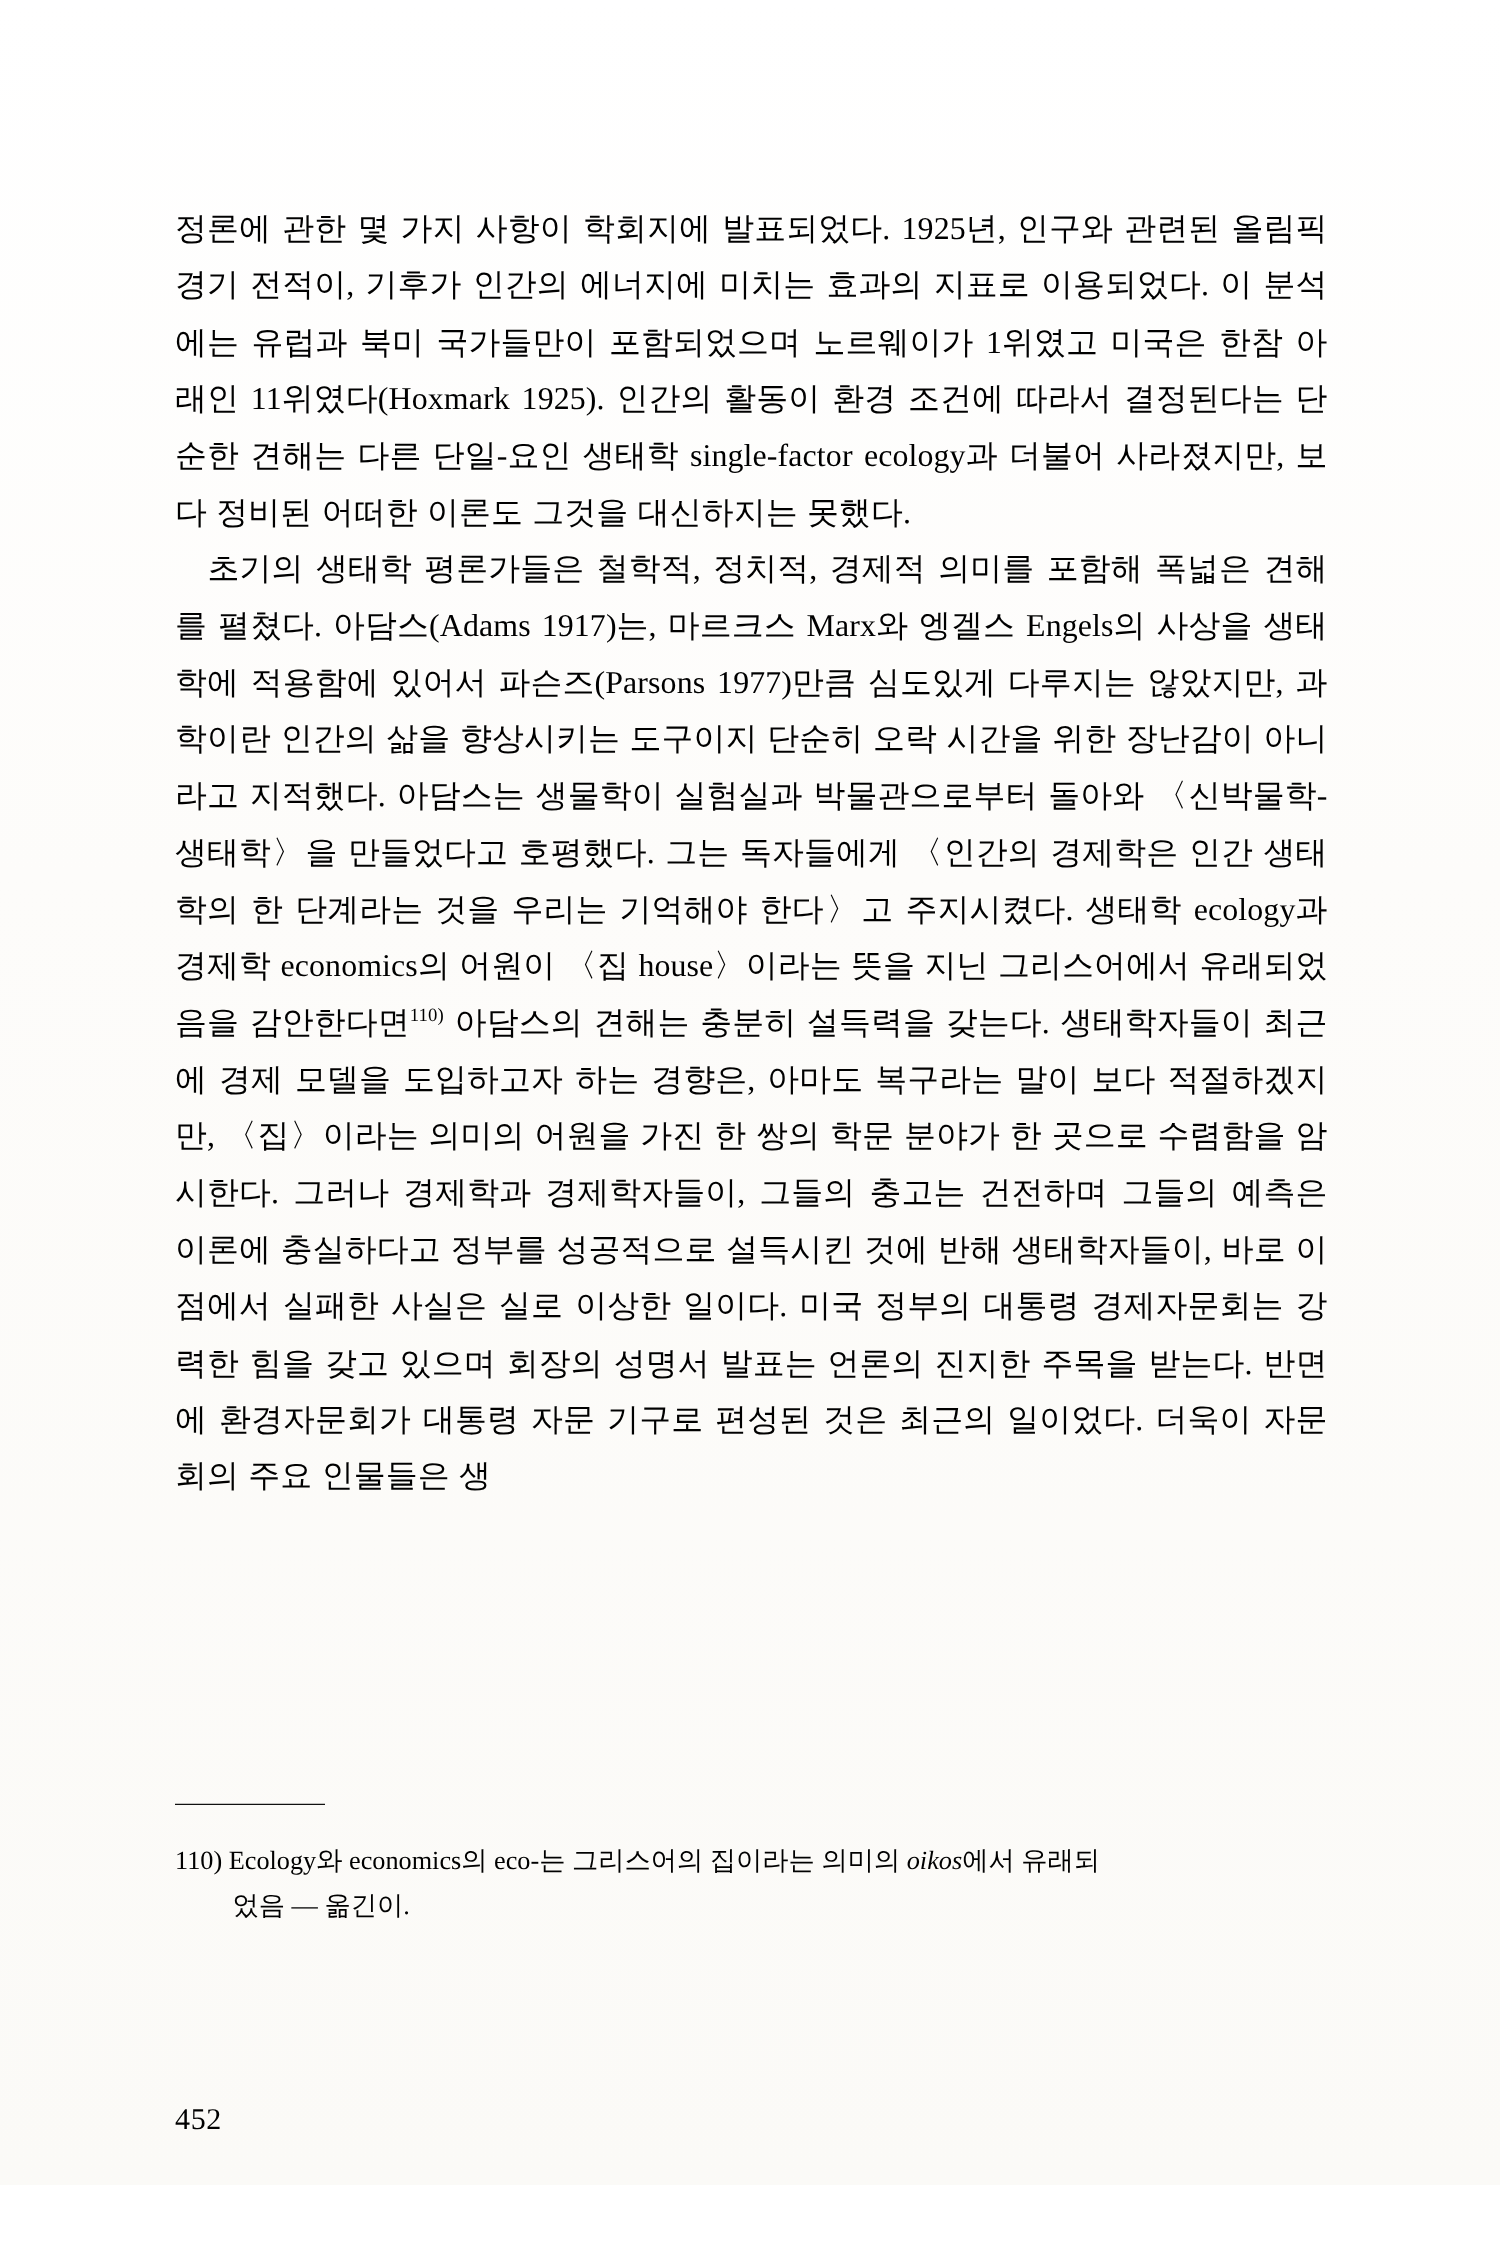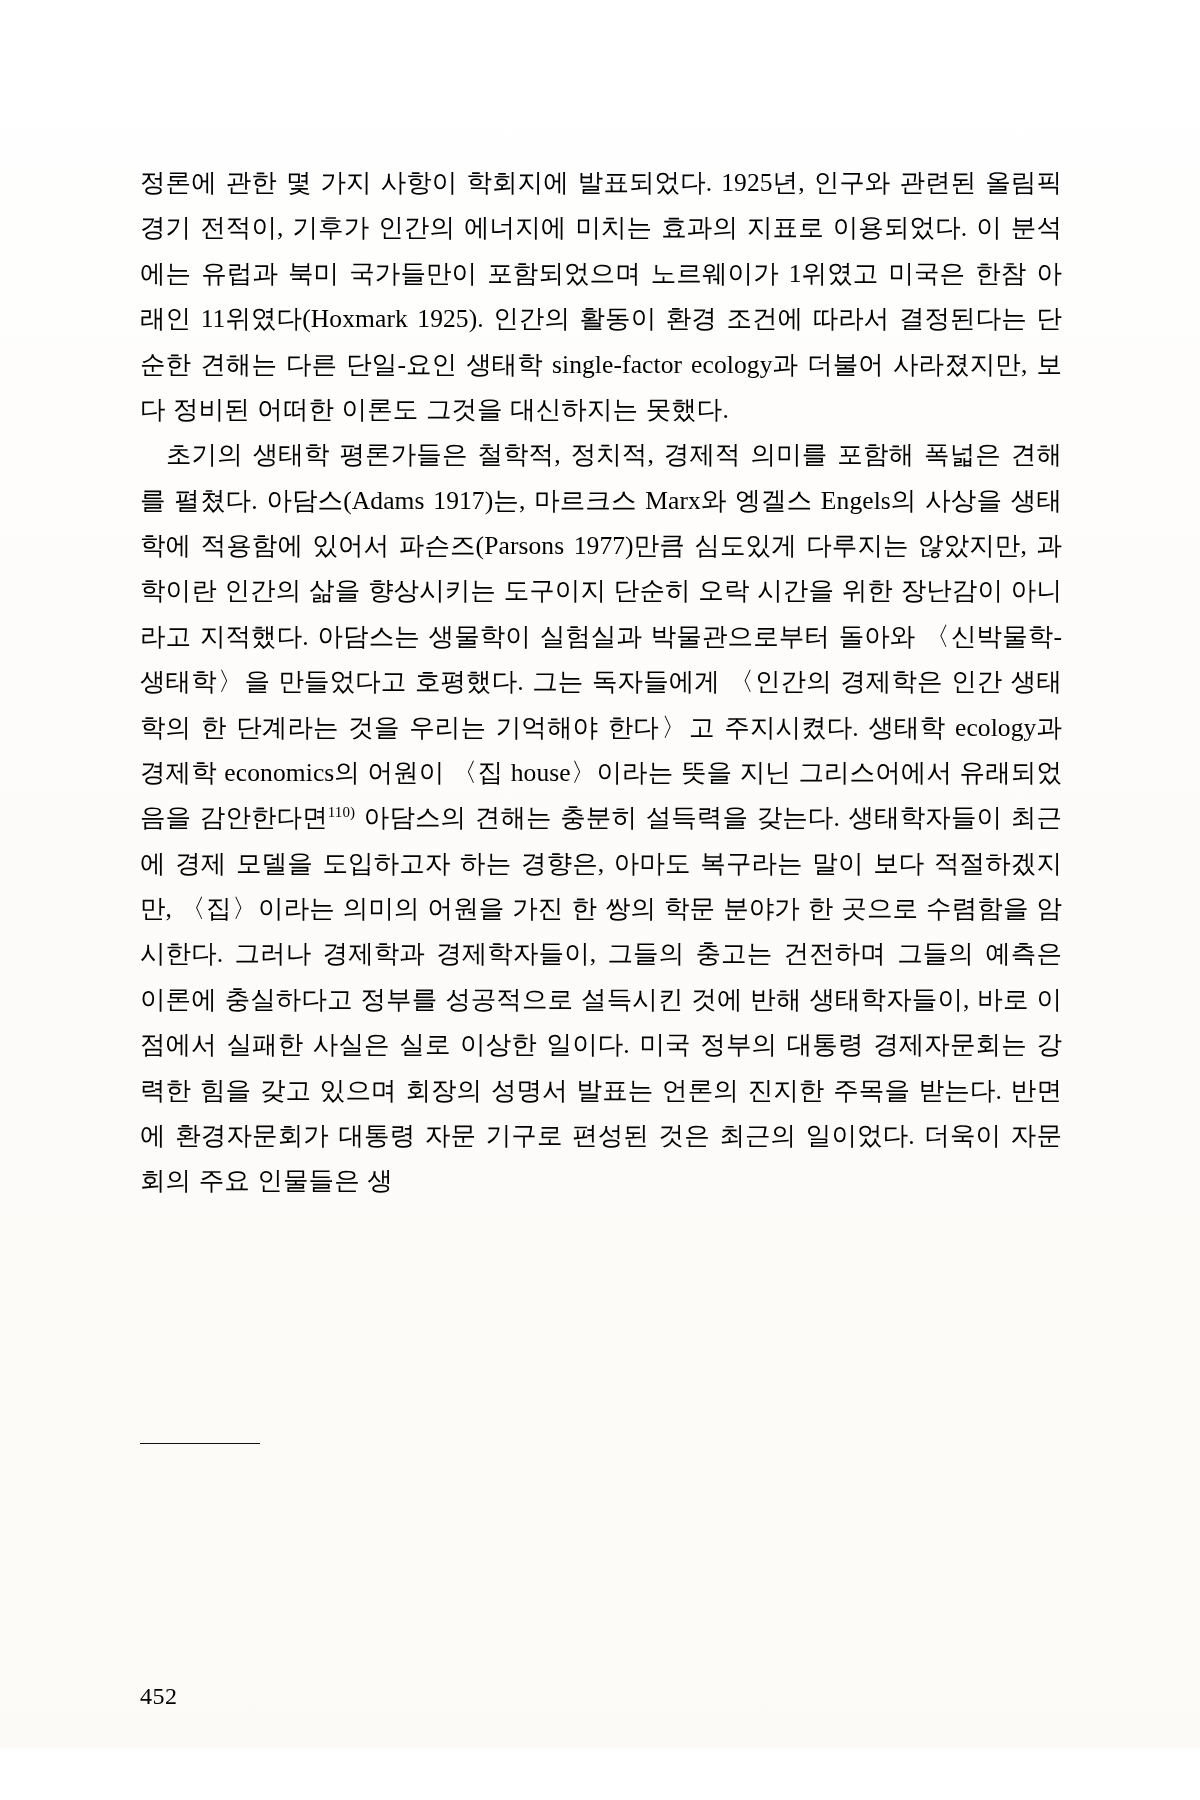--- a/index.html
+++ b/index.html
@@ -94,16 +94,20 @@
 
   <div class="content">
     <div class="body-text">
       <p>정론에 관한 몇 가지 사항이 학회지에 발표되었다. 1925년, 인구와 관련된 올림픽 경기 전적이, 기후가 인간의 에너지에 미치는 효과의 지표로 이용되었다. 이 분석에는 유럽과 북미 국가들만이 포함되었으며 노르웨이가 1위였고 미국은 한참 아래인 11위였다(Hoxmark 1925). 인간의 활동이 환경 조건에 따라서 결정된다는 단순한 견해는 다른 단일-요인 생태학 single-factor ecology과 더불어 사라졌지만, 보다 정비된 어떠한 이론도 그것을 대신하지는 못했다.</p>
       <p class="indent"><span>초기의 생태학 평론가들은 철학적, 정치적, 경제적 의미를 포함해 폭넓은 견해를 펼쳤다. 아담스(Adams 1917)는, 마르크스 Marx와 엥겔스 Engels의 사상을 생태학에 적용함에 있어서 파슨즈(Parsons 1977)만큼 심도있게 다루지는 않았지만, 과학이란 인간의 삶을 향상시키는 도구이지 단순히 오락 시간을 위한 장난감이 아니라고 지적했다. 아담스는 생물학이 실험실과 박물관으로부터 돌아와 〈신박물학-생태학〉을 만들었다고 호평했다. 그는 독자들에게 〈인간의 경제학은 인간 생태학의 한 단계라는 것을 우리는 기억해야 한다〉고 주지시켰다. 생태학 ecology과 경제학 economics의 어원이 〈집 house〉이라는 뜻을 지닌 그리스어에서 유래되었음을 감안한다면</span><span class="sup">110)</span><span> 아담스의 견해는 충분히 설득력을 갖는다. 생태학자들이 최근에 경제 모델을 도입하고자 하는 경향은, 아마도 복구라는 말이 보다 적절하겠지만, 〈집〉이라는 의미의 어원을 가진 한 쌍의 학문 분야가 한 곳으로 수렴함을 암시한다. 그러나 경제학과 경제학자들이, 그들의 충고는 건전하며 그들의 예측은 이론에 충실하다고 정부를 성공적으로 설득시킨 것에 반해 생태학자들이, 바로 이 점에서 실패한 사실은 실로 이상한 일이다. 미국 정부의 대통령 경제자문회는 강력한 힘을 갖고 있으며 회장의 성명서 발표는 언론의 진지한 주목을 받는다. 반면에 환경자문회가 대통령 자문 기구로 편성된 것은 최근의 일이었다. 더욱이 자문회의 주요 인물들은 생</span></p>
     </div>
   </div>
 
   <div class="footnote-rule"></div>
 
+  <div class="footnote">
+    <p class="fn-line"><span>110) </span><span>Ecology와 economics의 eco-는 그리스어의 집이라는 의미의 </span><span class="it">oikos</span><span>에서 유래되</span></p>
+    <p class="fn-line cont">었음 — 옮긴이.</p>
+  </div>
 
   <div class="page-number">452</div>
 
 </div>
 
 </body></html>

